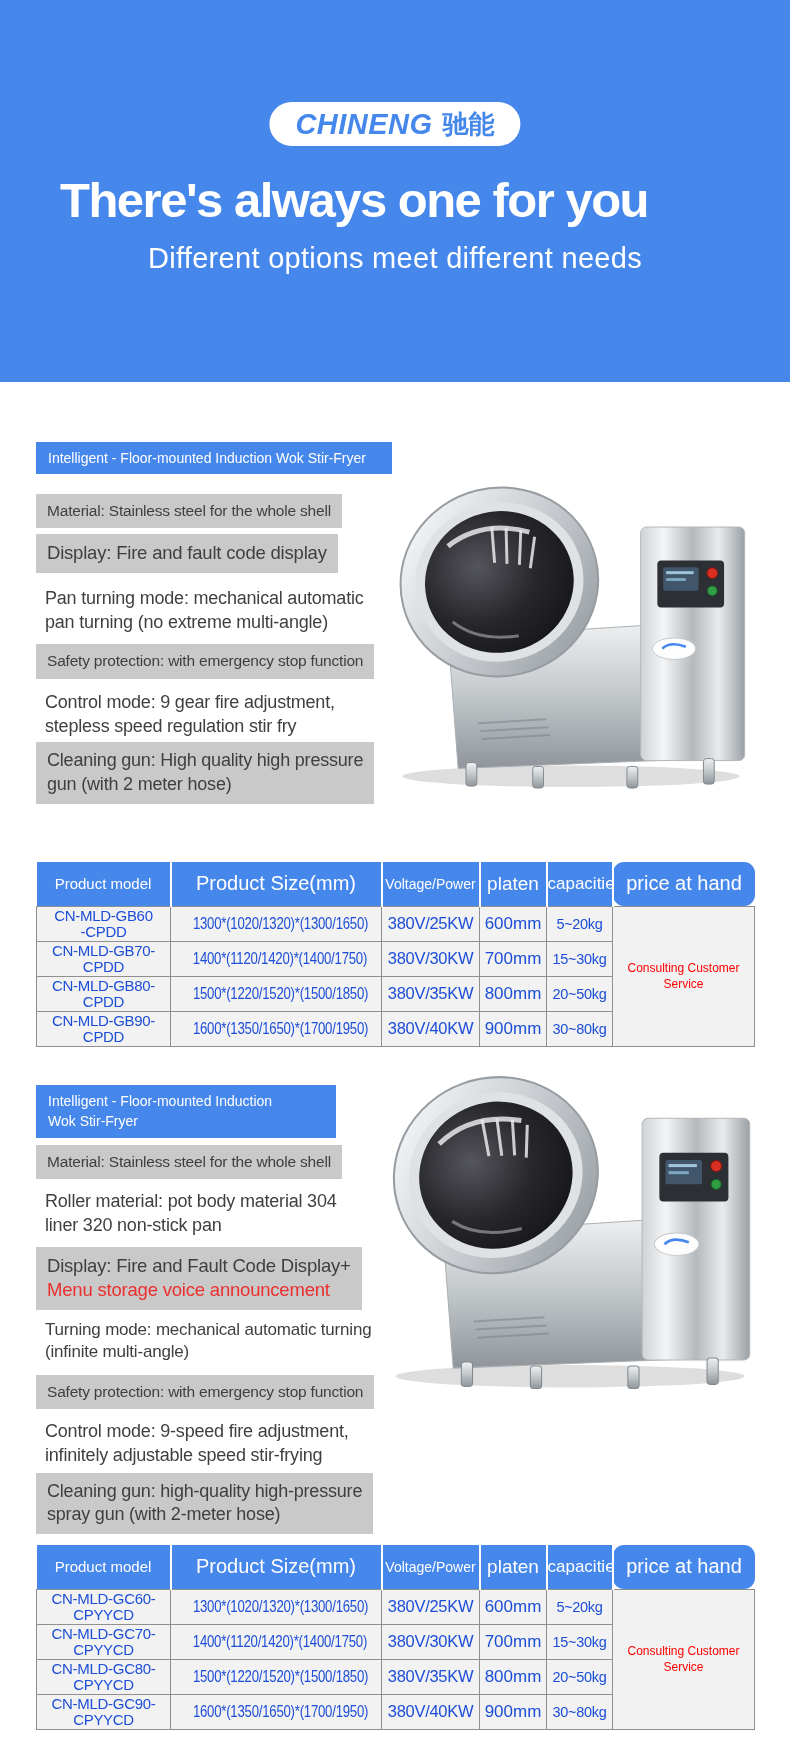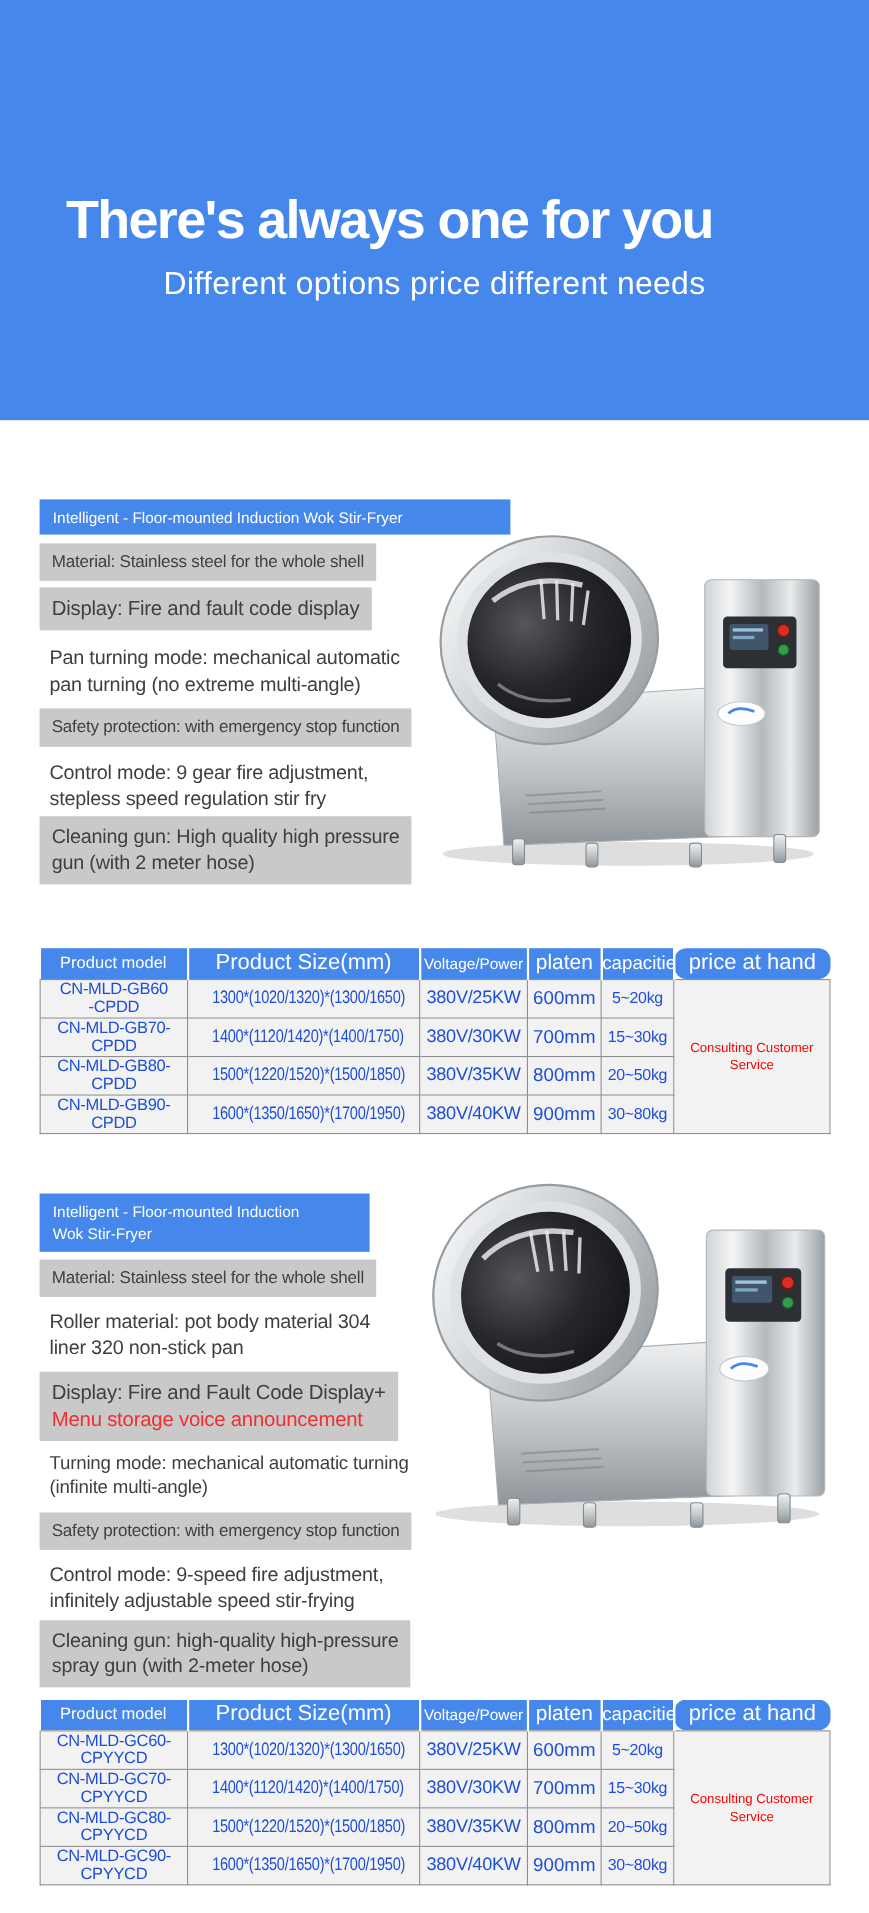--- a/index.html
+++ b/index.html
@@ -30,21 +30,21 @@
   }
   .hero-sub{
     position:absolute;top:242px;left:0;width:790px;text-align:center;
     color:#fff;font-size:29px;font-weight:500;letter-spacing:.3px;white-space:nowrap;
   }
   
   .sec-label{
     position:absolute;left:36px;background:var(--accent);color:#fff;
     font-size:14px;line-height:1.45;padding:6px 12px;z-index:3;
   }
-  .sec-label.one{top:454px;width:428px;white-space:nowrap;}
+  .sec-label.one{top:442px;width:356px;white-space:nowrap;}
   .sec-label.two{top:1085px;width:300px;}
   
   .specs{position:absolute;left:36px;width:410px;z-index:2;}
   .specs.s1{top:494px;}
   .specs.s2{top:1145px;}
   .spec{line-height:1.32;}
   .spec .txt{white-space:pre-line;display:block;}
   .band{background:var(--band);display:inline-block;padding:7px 11px;}
   .plain{padding:4px 9px;}
   .sm{font-size:15.5px;letter-spacing:-.2px;}
@@ -67,21 +67,21 @@
   }
   table.t1{top:862px;}
   table.t2{top:1545px;}
   .spec-table col.c0{width:134px;}
   .spec-table col.c1{width:211px;}
   .spec-table col.c2{width:98px;}
   .spec-table col.c3{width:67px;}
   .spec-table col.c4{width:66px;}
   .spec-table col.c5{width:142px;}
   .spec-table th{
-    background:var(--accent);color:#fff;font-weight:400;height:28px;
+    background:var(--accent);color:#fff;font-weight:400;height:44px;
     border-right:2px solid #fff;border-bottom:1px solid #8f8f8f;vertical-align:middle;
     overflow:hidden;white-space:nowrap;
   }
   .spec-table th:last-child{border-right:none;}
   .spec-table th.h0{font-size:15px;}
   .spec-table th.h1{font-size:20px;}
   .spec-table th.h2{font-size:14px;}
   .spec-table th.h3{font-size:19px;}
   .spec-table th.h4{font-size:17px;}
   .spec-table th.h5{font-size:20px;border-radius:11px;}
@@ -94,22 +94,26 @@
   td.size .cond{display:inline-block;transform:scaleX(.8);transform-origin:center;white-space:nowrap;letter-spacing:-.3px;}
   td.volt{font-size:16.5px;letter-spacing:-.3px;}
   td.platen{font-size:17px;}
   td.caps{font-size:14.5px;letter-spacing:-.3px;}
   td.price{color:var(--price-red);font-size:12px;line-height:1.35;padding:0 8px;}
 </style>
 </head>
 <body>
 
 <div class="hero">
+  <div class="logo-pill">
+    <span class="logo-en">CHINENG</span>
+    <span class="logo-cn">驰能</span>
+  </div>
   <div class="hero-title">There's always one for you</div>
-  <div class="hero-sub">Different options price different needs</div>
+  <div class="hero-sub">Different options meet different needs</div>
 </div>
 
 <div class="sec-label one">Intelligent - Floor-mounted Induction Wok Stir-Fryer</div>
 
 <div class="specs s1">
   <div class="spec band sm nw mb6"><span class="txt">Material: Stainless steel for the whole shell</span></div>
   <div class="spec band lg nw mb10"><span class="txt">Display: Fire and fault code display</span></div>
   <div class="spec plain md mb6">
       <span class="txt">Pan turning mode: mechanical automatic
 pan turning (no extreme multi-angle)</span>

